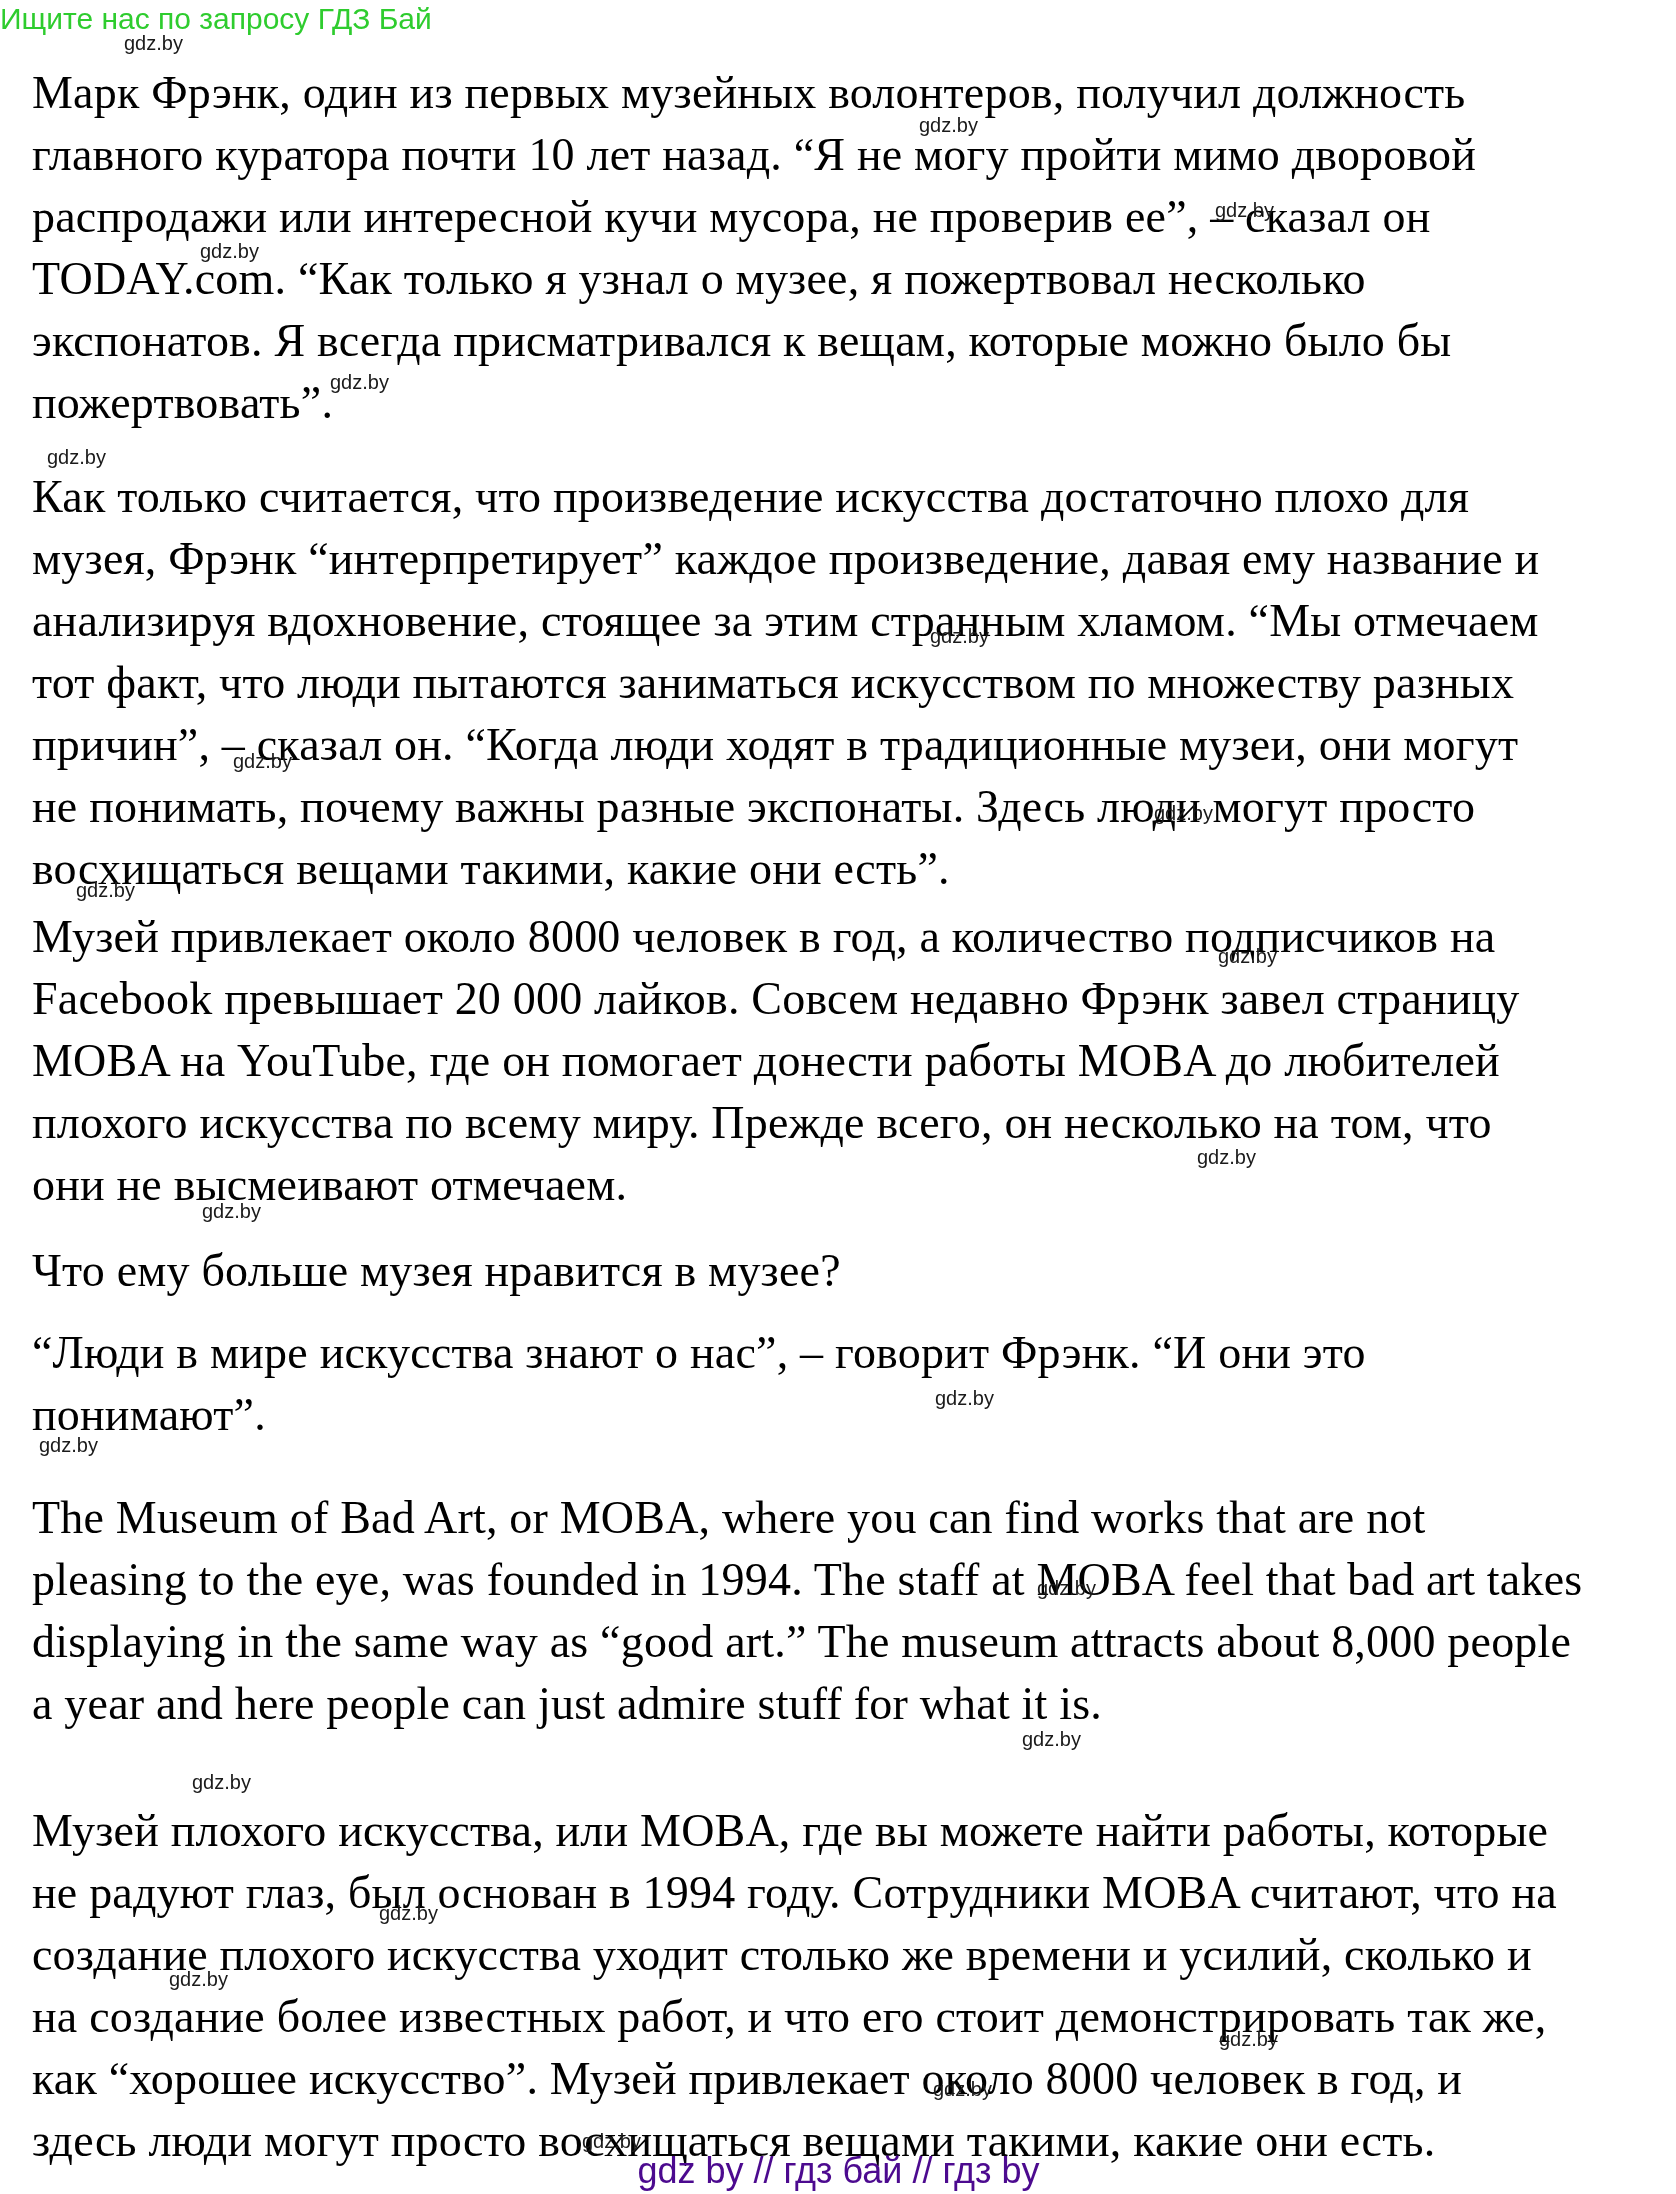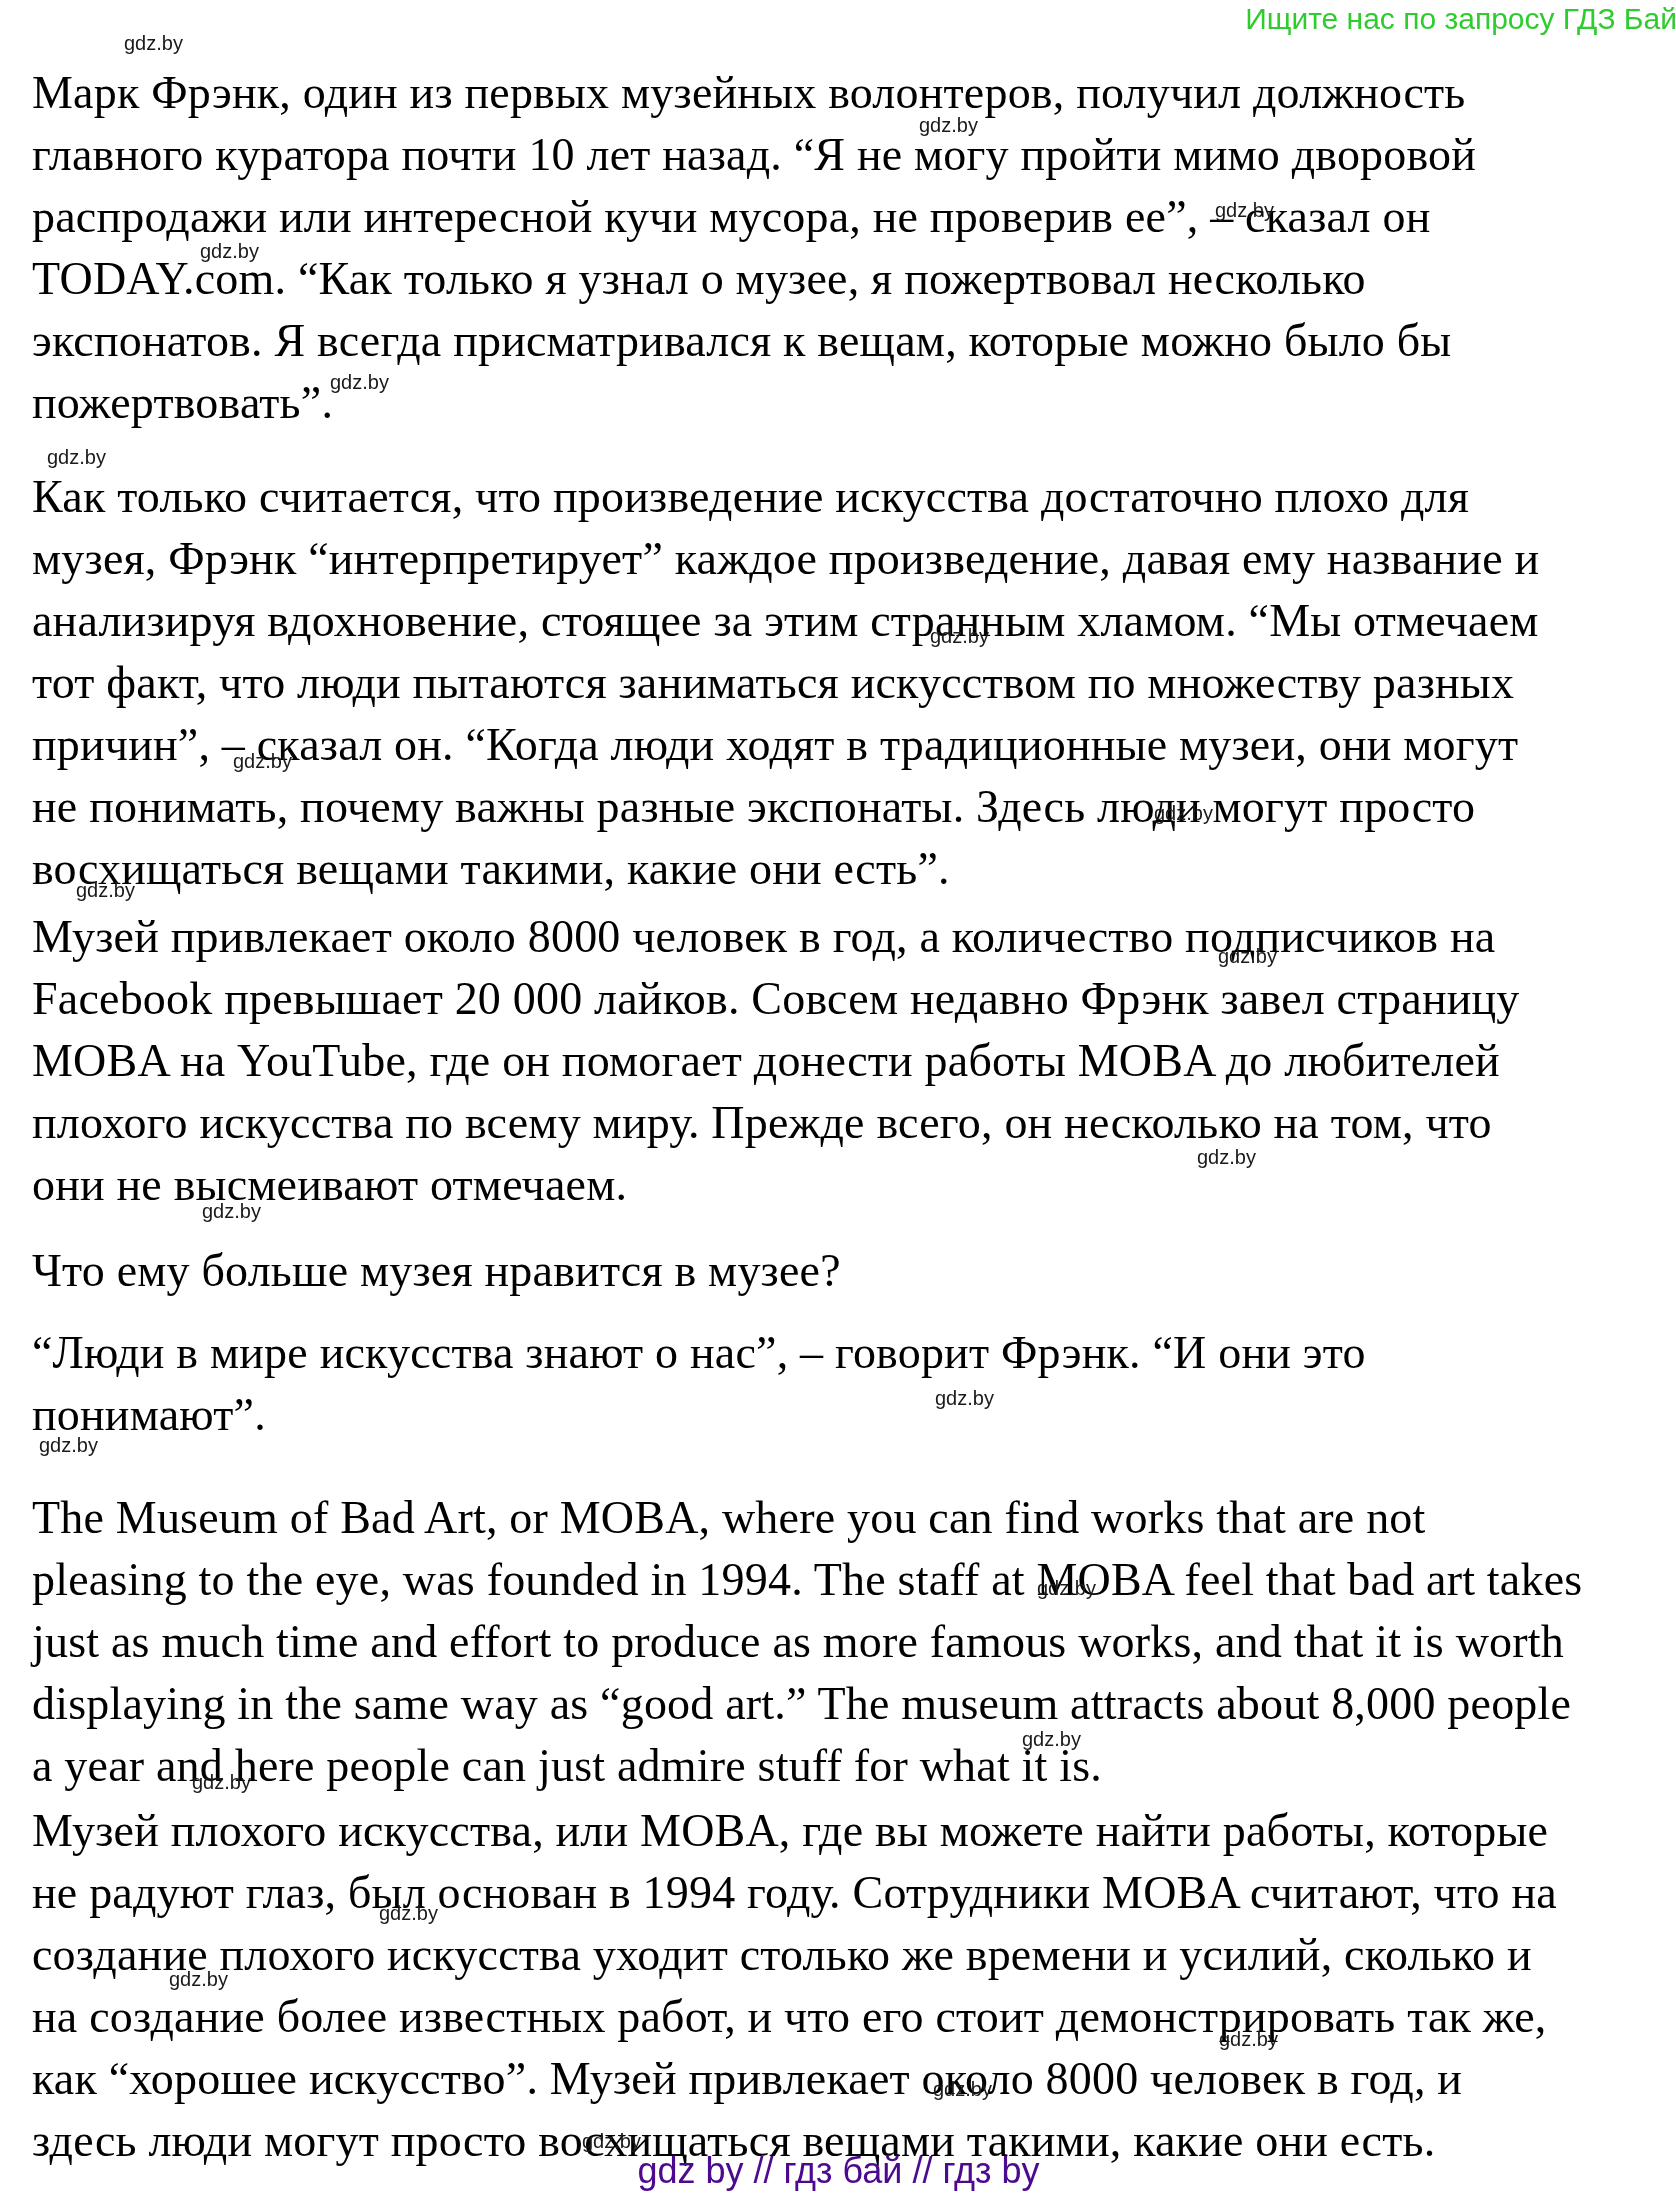--- a/index.html
+++ b/index.html
@@ -9,21 +9,21 @@
     position: relative;
     background: #ffffff;
     overflow: hidden;
     font-family: "Liberation Serif", serif;
   }
   .banner {
     position: absolute;
     top: 1.6px;
     left: 0;
     width: 100%;
-    text-align: right;
+    text-align: left;
     font-family: "Liberation Sans", sans-serif;
     font-size: 30px;
     line-height: 33px;
   }
   .para { position: absolute; left: 32px; right: 0; }
   .line {
     white-space: nowrap;
     font-size: 46px;
     line-height: 62px;
     color: #000000;
@@ -80,21 +80,20 @@
     <div class="para" style="top: 1240px;">
       <div class="line">Что ему больше музея нравится в музее?</div>
     </div>
     <div class="para" style="top: 1322px;">
       <div class="line">“Люди в мире искусства знают о нас”, – говорит Фрэнк. “И они это</div>
       <div class="line">понимают”.</div>
     </div>
     <div class="para" style="top: 1475px; margin-top: 12px;">
       <div class="line">The Museum of Bad Art, or MOBA, where you can find works that are not</div>
       <div class="line">pleasing to the eye, was founded in 1994. The staff at MOBA feel that bad art takes</div>
-      <div class="line">just as much time and effort to produce as more famous works, and that it is worth</div>
       <div class="line">displaying in the same way as “good art.” The museum attracts about 8,000 people</div>
       <div class="line">a year and here people can just admire stuff for what it is.</div>
     </div>
     <div class="para" style="top: 1800px;">
       <div class="line">Музей плохого искусства, или MOBA, где вы можете найти работы, которые</div>
       <div class="line">не радуют глаз, был основан в 1994 году. Сотрудники MOBA считают, что на</div>
       <div class="line">создание плохого искусства уходит столько же времени и усилий, сколько и</div>
       <div class="line">на создание более известных работ, и что его стоит демонстрировать так же,</div>
       <div class="line">как “хорошее искусство”. Музей привлекает около 8000 человек в год, и</div>
       <div class="line">здесь люди могут просто восхищаться вещами такими, какие они есть.</div>

